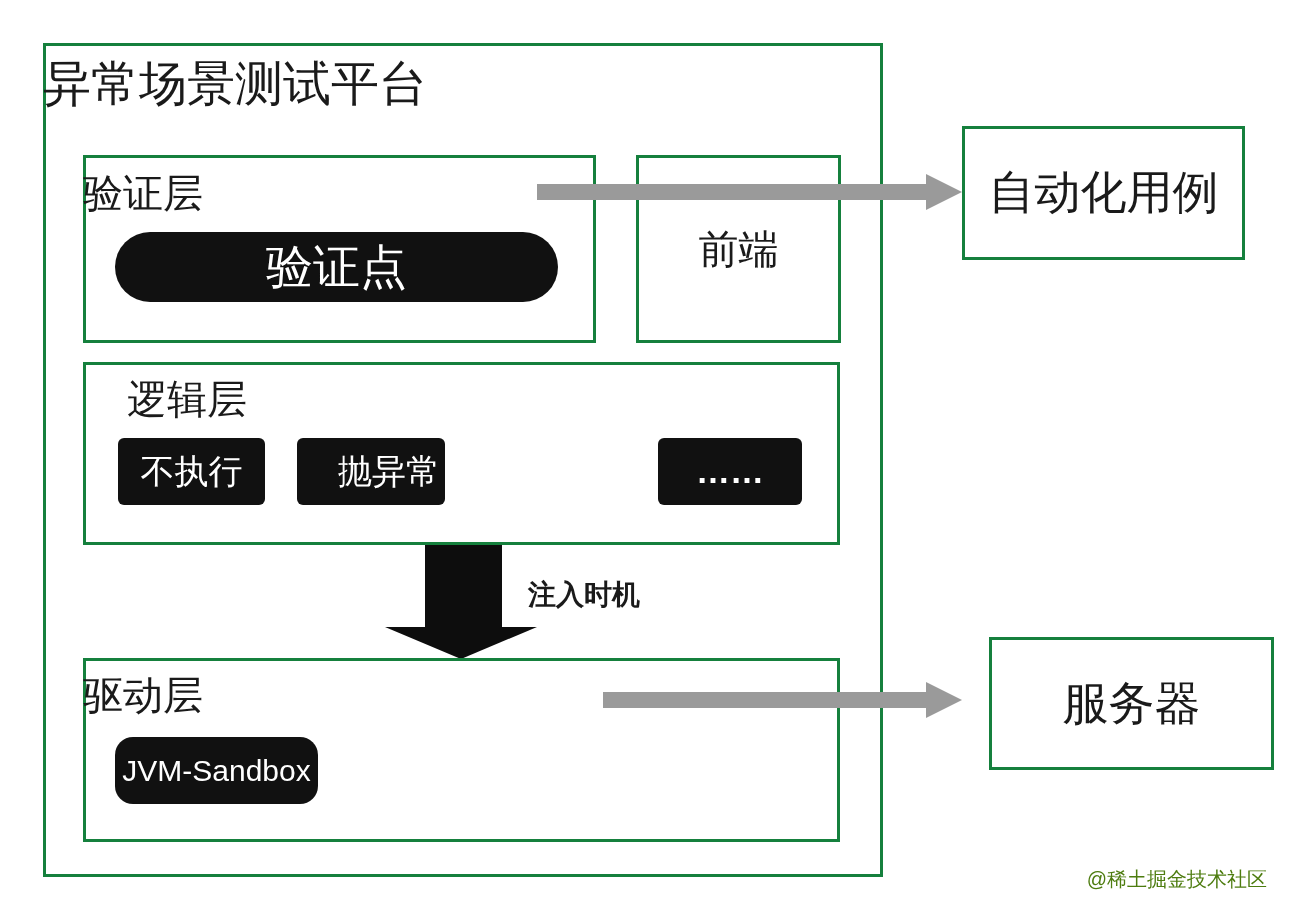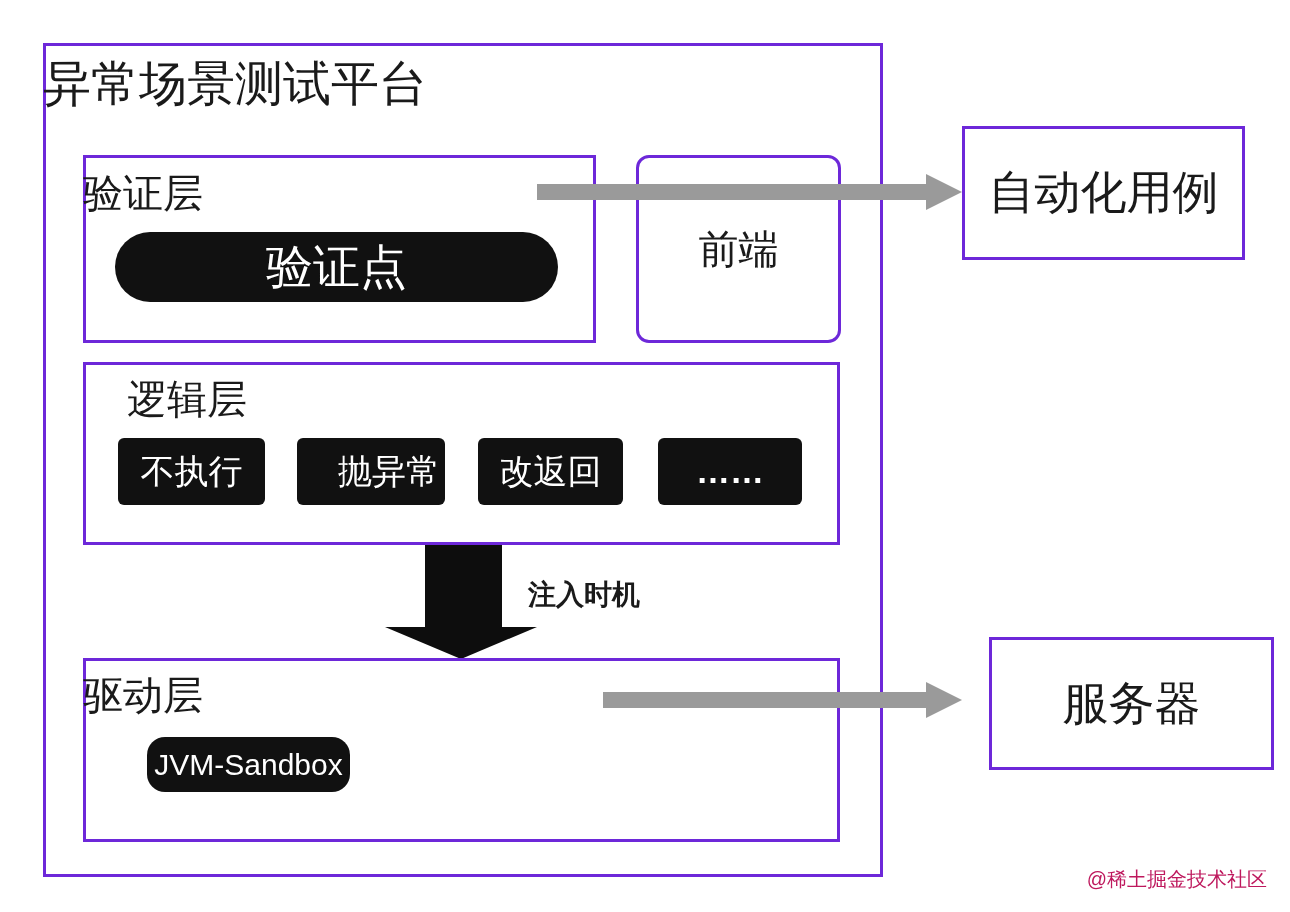--- a/index.html
+++ b/index.html
@@ -11,21 +11,21 @@
     position: relative;
     width: 1290px;
     height: 912px;
     background: #ffffff;
     font-family: "Liberation Sans", "DejaVu Sans", sans-serif;
     color: #1a1a1a;
     overflow: hidden;
   }
   .box {
     position: absolute;
-    border: 3px solid #6d28d9;
+    border: 3px solid #15803d;
     background: #ffffff;
     box-sizing: border-box;
   }
   .label {
     position: absolute;
     text-align: left;
     color: #1a1a1a;
     white-space: nowrap;
   }
   .flex-center {
@@ -38,21 +38,21 @@
     background: #111111;
     color: #ffffff;
     display: flex;
     align-items: center;
     justify-content: center;
     white-space: nowrap;
     box-sizing: border-box;
   }
   .pill.round-full { border-radius: 35px; font-size: 47px; }
   .pill.logic      { border-radius: 6px; font-size: 34px; height: 67px; top: 438px; }
-  .pill.driver     { border-radius: 18px; font-size: 34px; height: 55px; top: 737px; margin-left: 32px; }
+  .pill.driver     { border-radius: 18px; font-size: 34px; height: 67px; top: 737px; }
   .shaft-h {
     position: absolute;
     height: 16px;
     background: #9a9a9a;
   }
   .head-right {
     position: absolute;
     width: 0; height: 0;
     border-top: 18px solid transparent;
     border-bottom: 18px solid transparent;
@@ -68,54 +68,53 @@
     border-left: 76px solid transparent;
     border-right: 76px solid transparent;
     border-top: 32px solid #0d0d0d;
   }
   .title-big   { font-size: 48px; }
   .title-layer { font-size: 40px; }
   .ext-label   { font-size: 46px; }
   .watermark {
     position: absolute;
     font-size: 20px;
-    color: #be185d;
+    color: #4d7c0f;
     white-space: nowrap;
   }
 </style>
 </head>
 <body>
 
 <div class="canvas">
 
   <div class="box" style="left:43px; top:43px; width:840px; height:834px;"></div>
   <div class="label title-big" style="left:43px; top:52px; width:840px;">异常场景测试平台</div>
 
   <div class="box" style="left:83px; top:155px; width:513px; height:188px;"></div>
   <div class="label title-layer" style="left:83px; top:166px; width:513px;">验证层</div>
   <div class="pill round-full" style="left:115px; top:232px; width:443px; height:70px;">验证点</div>
 
-  <div class="box flex-center title-layer" style="left:636px; top:155px; width:205px; height:188px;border-radius:13px;">
+  <div class="box flex-center title-layer" style="left:636px; top:155px; width:205px; height:188px;">
     <span>前端</span>
   </div>
 
   <div>
     <div class="shaft-h" style="left:537px; top:184px; width:390px;"></div>
     <div class="head-right" style="left:926px; top:174px;"></div>
   </div>
 
   <div class="box flex-center ext-label" style="left:962px; top:126px; width:283px; height:134px;">
     <span>自动化用例</span>
   </div>
 
   <div class="box" style="left:83px; top:362px; width:757px; height:183px;"></div>
   <div class="label title-layer" style="left:83px; top:372px; width:757px;margin-left:44px;">逻辑层</div>
   <div class="pill logic" style="left:118px; width:147px;">不执行</div>
   <div class="pill logic" style="left:297px; width:148px;padding-left:36px;">抛异常</div>
-  <div class="pill logic" style="left:478px; width:145px;">改返回</div>
   <div class="pill logic" style="left:658px; width:144px; font-weight:bold;">……</div>
 
   <div>
     <div class="shaft-v" style="left:425px; top:545px; width:77px; height:84px;"></div>
     <div class="head-down" style="left:385px; top:627px;"></div>
   </div>
   <div class="label" style="left:528px; top:576px; font-size:28px; text-align:left;font-weight:bold;">注入时机</div>
 
   <div class="box" style="left:83px; top:658px; width:757px; height:184px;"></div>
   <div class="label title-layer" style="left:83px; top:668px; width:757px;">驱动层</div>

